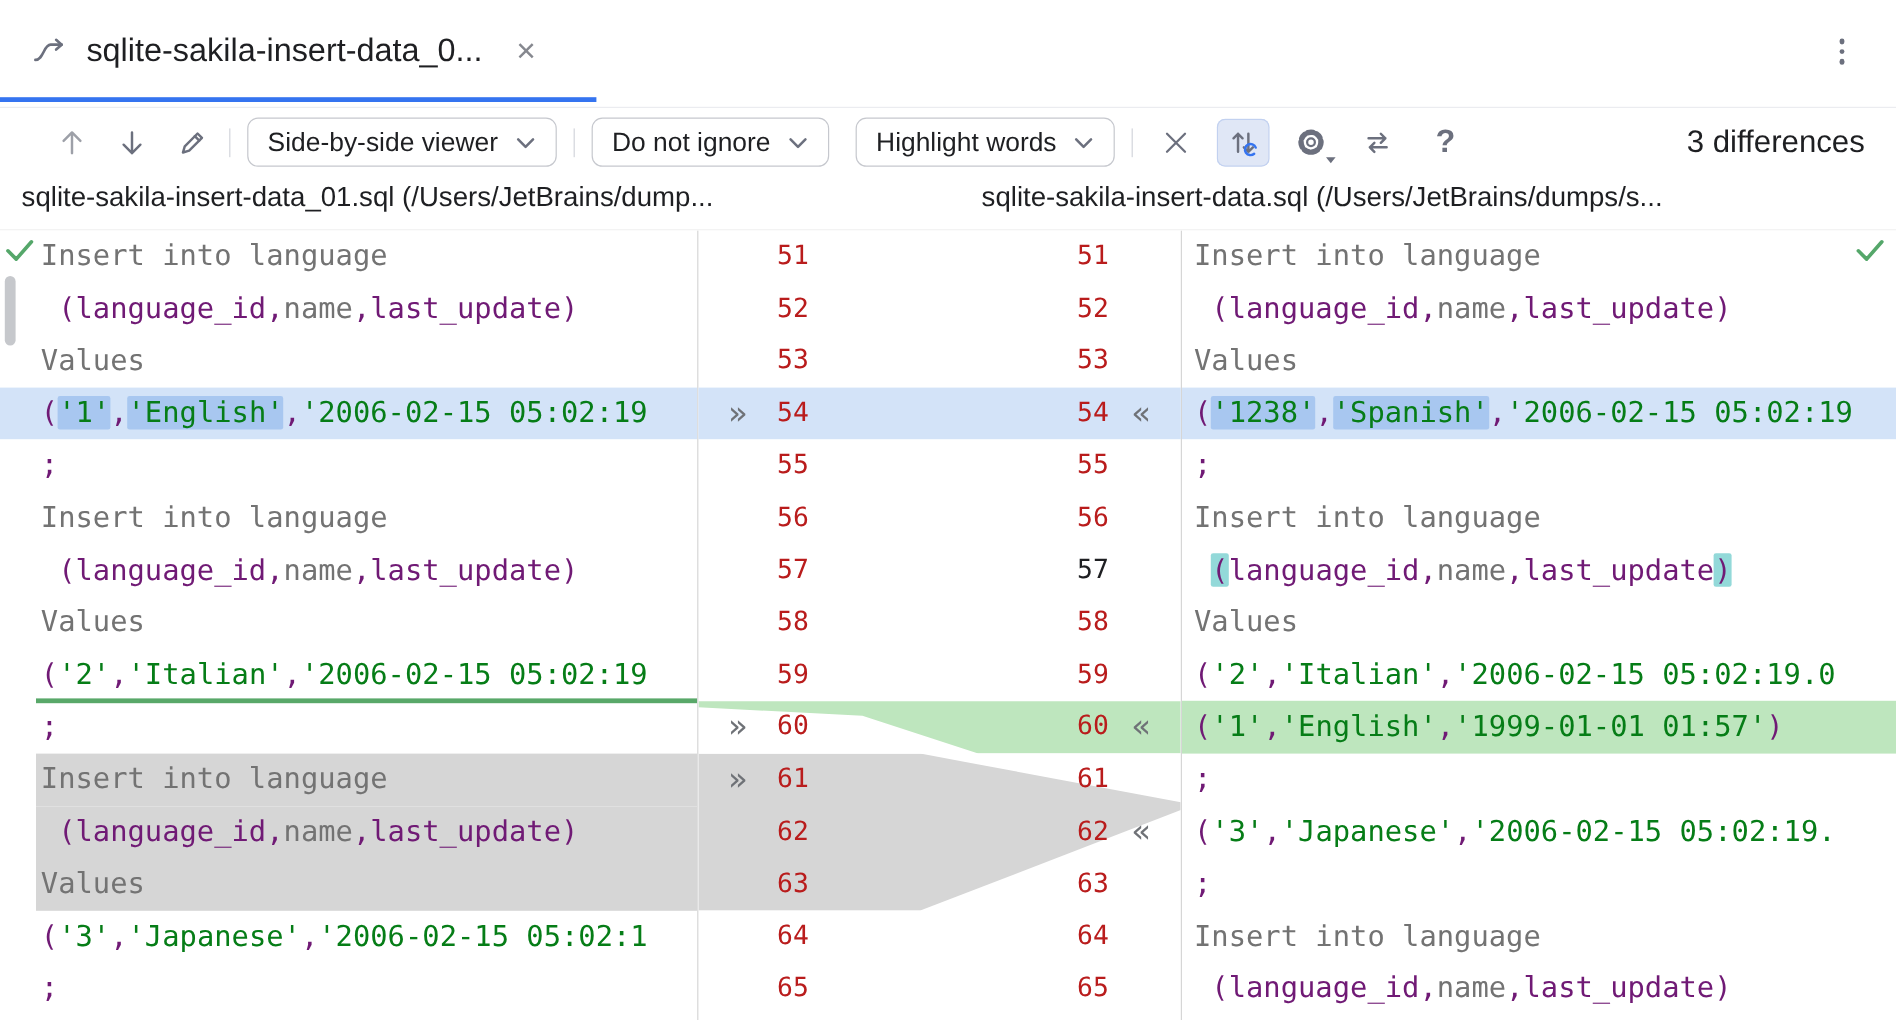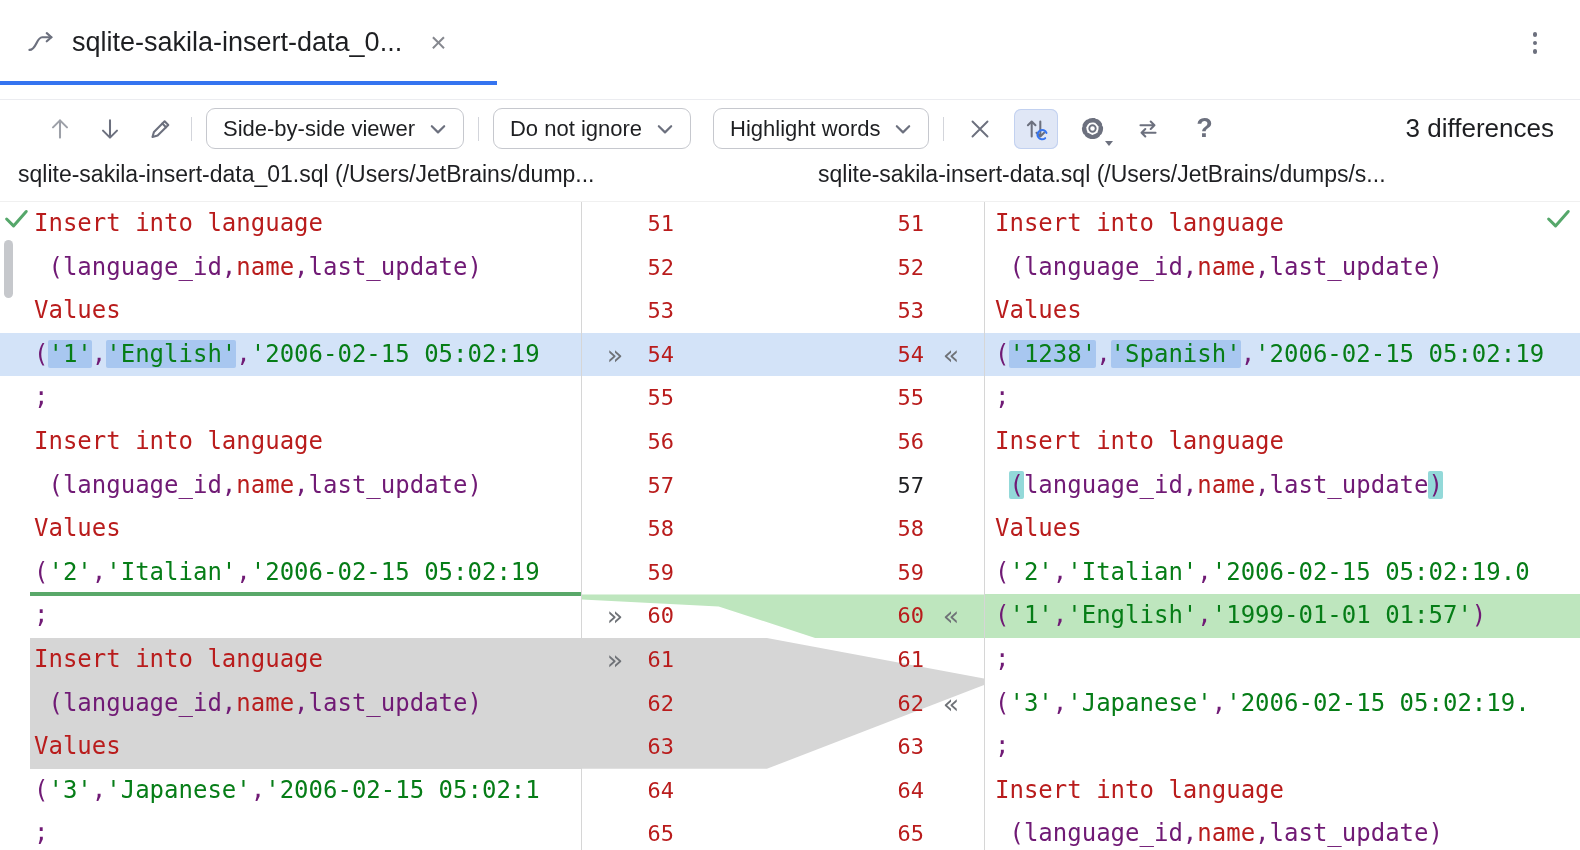--- a/index.html
+++ b/index.html
@@ -1,21 +1,21 @@
 <!DOCTYPE html>
 <html><head>
 <meta charset="utf-8">
 <style>
   * { margin:0; padding:0; box-sizing:border-box; }
   html,body { width:1580px; height:850px; overflow:hidden; background:#fff;
     font-family:"Liberation Sans", sans-serif; color:#1E1F22; }
   .app { position:relative; width:1580px; height:850px; display:flex; flex-direction:column; }
 
   
-  .tabbar { position:relative; height:100px; border-bottom:1px solid #EBECF0; flex:none; }
+  .tabbar { position:relative; height:90px; border-bottom:1px solid #EBECF0; flex:none; }
   .tab { display:flex; align-items:center; height:85px; width:fit-content; padding:0 24px 0 26px; cursor:pointer; }
   .tab-icon { width:30px; height:30px; margin-right:16px; display:inline-flex; }
   .tab-title { font-size:27px; color:#1E1F22; }
   .tab-close { margin-left:28px; font-size:28px; color:#86888F; line-height:1; }
   .tab-underline { position:absolute; left:0; top:81px; width:497px; height:4px; background:#3574F0; }
   .kebab { position:absolute; right:30px; top:28px; width:30px; height:30px; display:flex; flex-direction:column; align-items:center; justify-content:center; gap:4px; cursor:pointer; }
   .kebab i { width:4.5px; height:4.5px; border-radius:50%; background:#6C707E; }
 
   
   .toolbar { height:57px; display:flex; align-items:center; flex:none;margin-left:43px; }
@@ -47,21 +47,21 @@
   .pane.left  { width:581px; }
   .pane.right { width:595px; }
   .gutter { position:relative; width:404px; height:100%; border-left:1px solid #D6D6D6; border-right:1px solid #D6D6D6; background:#fff; }
 
   .crow { height:var(--rh); line-height:var(--rh); white-space:pre; position:relative;
           font-family:"DejaVu Sans Mono", monospace; font-size:24px; }
   .crow.lp { padding-left:34px; }
   .crow.rp { padding-left:10px; }
   .code { position:relative; z-index:1; }
 
-  .sk { color:#b91c1c; }
+  .sk { color:#737373; }
   .ss { color:#067D17; }
   .sp { color:#701a75; }
   .whl { background:#A8C7F0; border-radius:2px; }
   .bhl { background:#93D9D9; border-radius:2px; }
 
   .l-blue { background:#D3E3F8; }
   .r-blue { background:#D3E3F8; }
   .r-green { background:#BEE6BE; }
   .l-gray::before { content:""; position:absolute; left:30px; right:0; top:0; bottom:0; background:#D6D6D6; z-index:0; }
   .l-insert::before { content:""; position:absolute; left:30px; right:0; top:-2px; height:4px; background:#59A869; z-index:2; }

